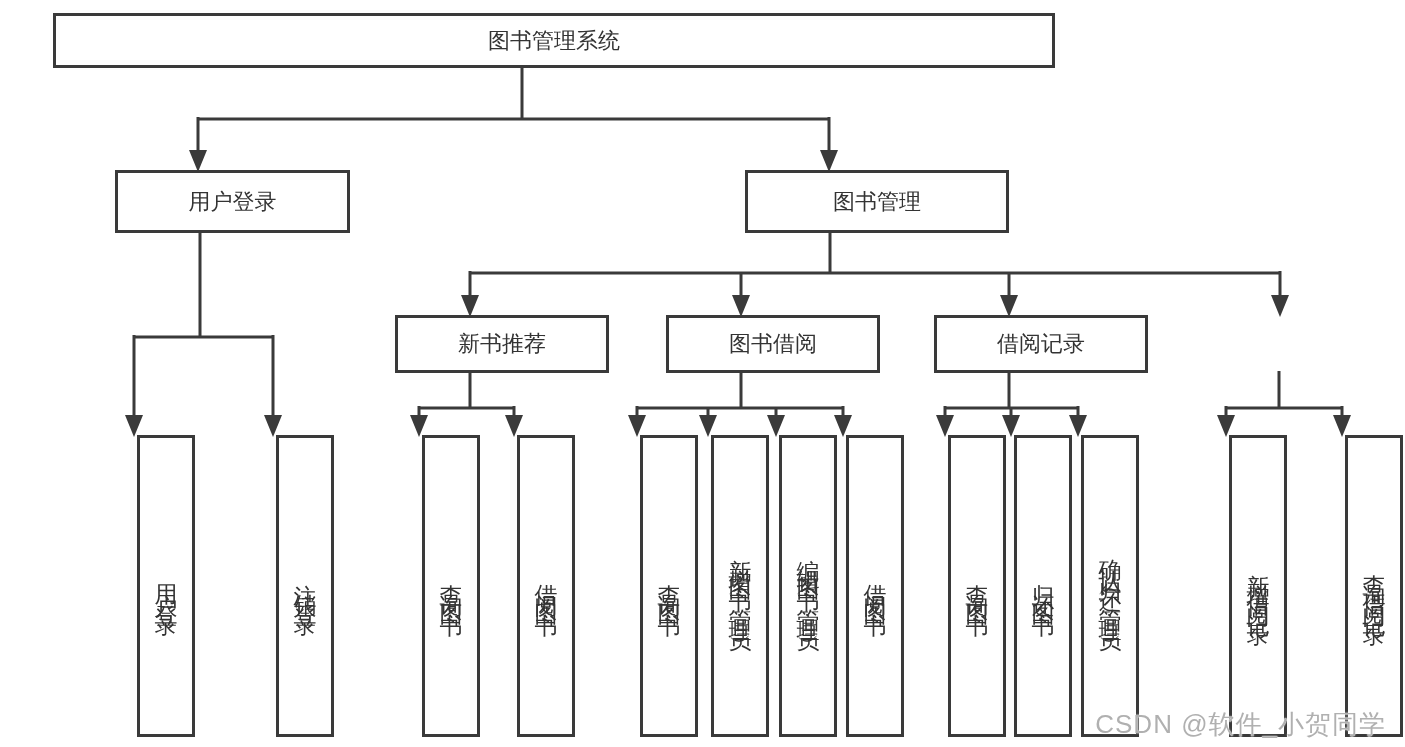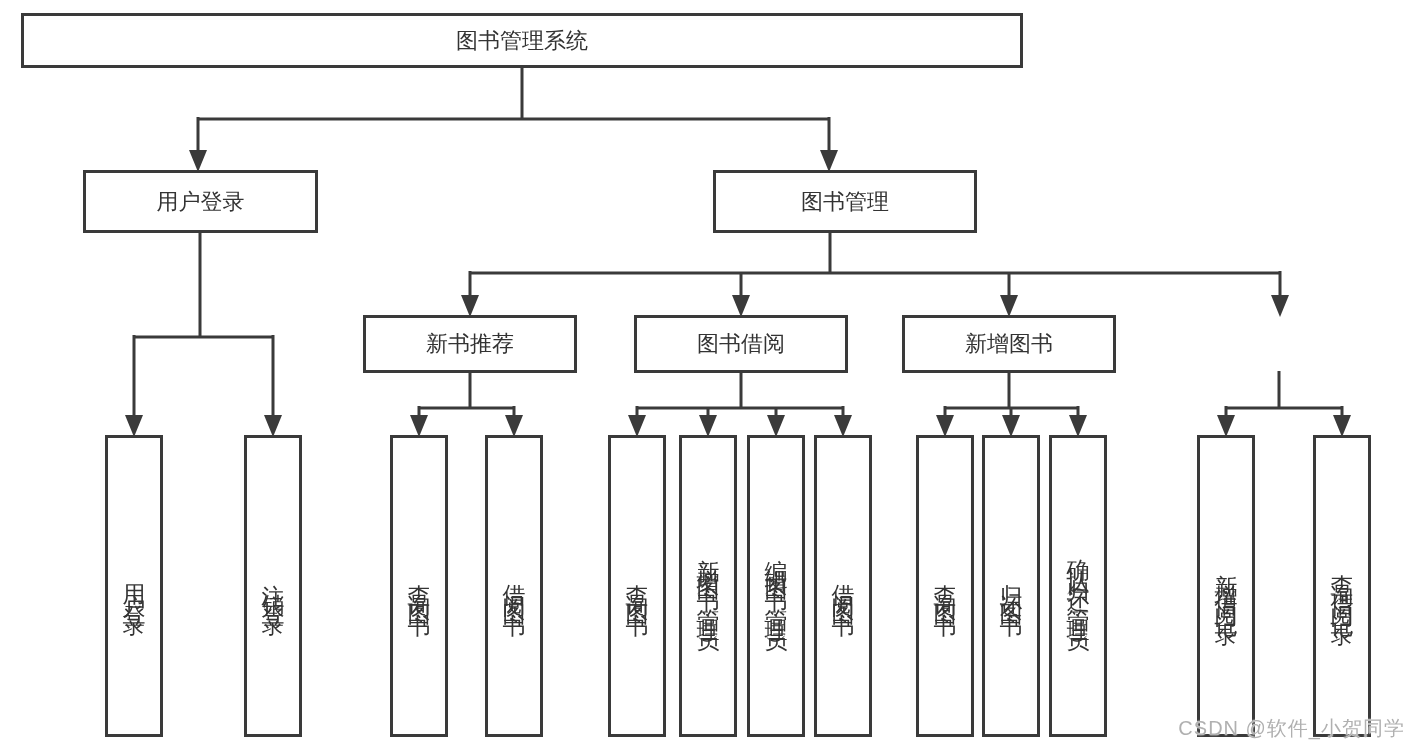--- a/index.html
+++ b/index.html
@@ -10,28 +10,28 @@
   .canvas{
     position:relative;width:1405px;height:747px;background:var(--background);
     font-family:"Liberation Sans",sans-serif;color:var(--text);overflow:hidden;
   }
   svg.connectors{position:absolute;left:0;top:0;width:1405px;height:747px;}
   svg.connectors path{stroke:var(--line);stroke-width:3;fill:none;}
   svg.connectors polygon{fill:var(--line);stroke:none;}
   .node{
     position:absolute;box-sizing:border-box;border:3px solid var(--border);
     background:var(--background);display:flex;align-items:center;justify-content:center;
-    font-size:22px;color:var(--text);text-align:center;
+    font-size:22px;color:var(--text);text-align:center;margin-left:32px;
   }
   .node .vtext{
     writing-mode:vertical-rl;text-orientation:mixed;
     font-size:23px;line-height:1;letter-spacing:10px;
   }
   .watermark{
-    position:absolute;right:0;bottom:5px;font-size:20px;
+    position:absolute;right:19px;bottom:5px;font-size:26px;
     color:var(--watermark);letter-spacing:1px;
     text-shadow:0 0 2px #ffffff,0 0 1px #ffffff;
   }
 </style>
 </head>
 <body>
 
 <div class="canvas">
 
   <svg class="connectors" viewBox="0 0 1405 747">
@@ -81,21 +81,21 @@
     <span>图书管理</span>
   </div>
 
   <div class="node" style="left:634px;top:315px;width:214px;height:58px">
     <span>图书借阅</span>
   </div>
   <div class="node" style="left:363px;top:315px;width:214px;height:58px">
     <span>新书推荐</span>
   </div>
   <div class="node" style="left:902px;top:315px;width:214px;height:58px">
-    <span>新增图书</span>
+    <span>借阅记录</span>
   </div>
 
   <div class="node" style="left:105px;top:435px;width:58px;height:302px">
     <span class="vtext">用户登录</span>
   </div>
   <div class="node" style="left:244px;top:435px;width:58px;height:302px">
     <span class="vtext">注销登录</span>
   </div>
 
   <div class="node" style="left:390px;top:435px;width:58px;height:302px">

